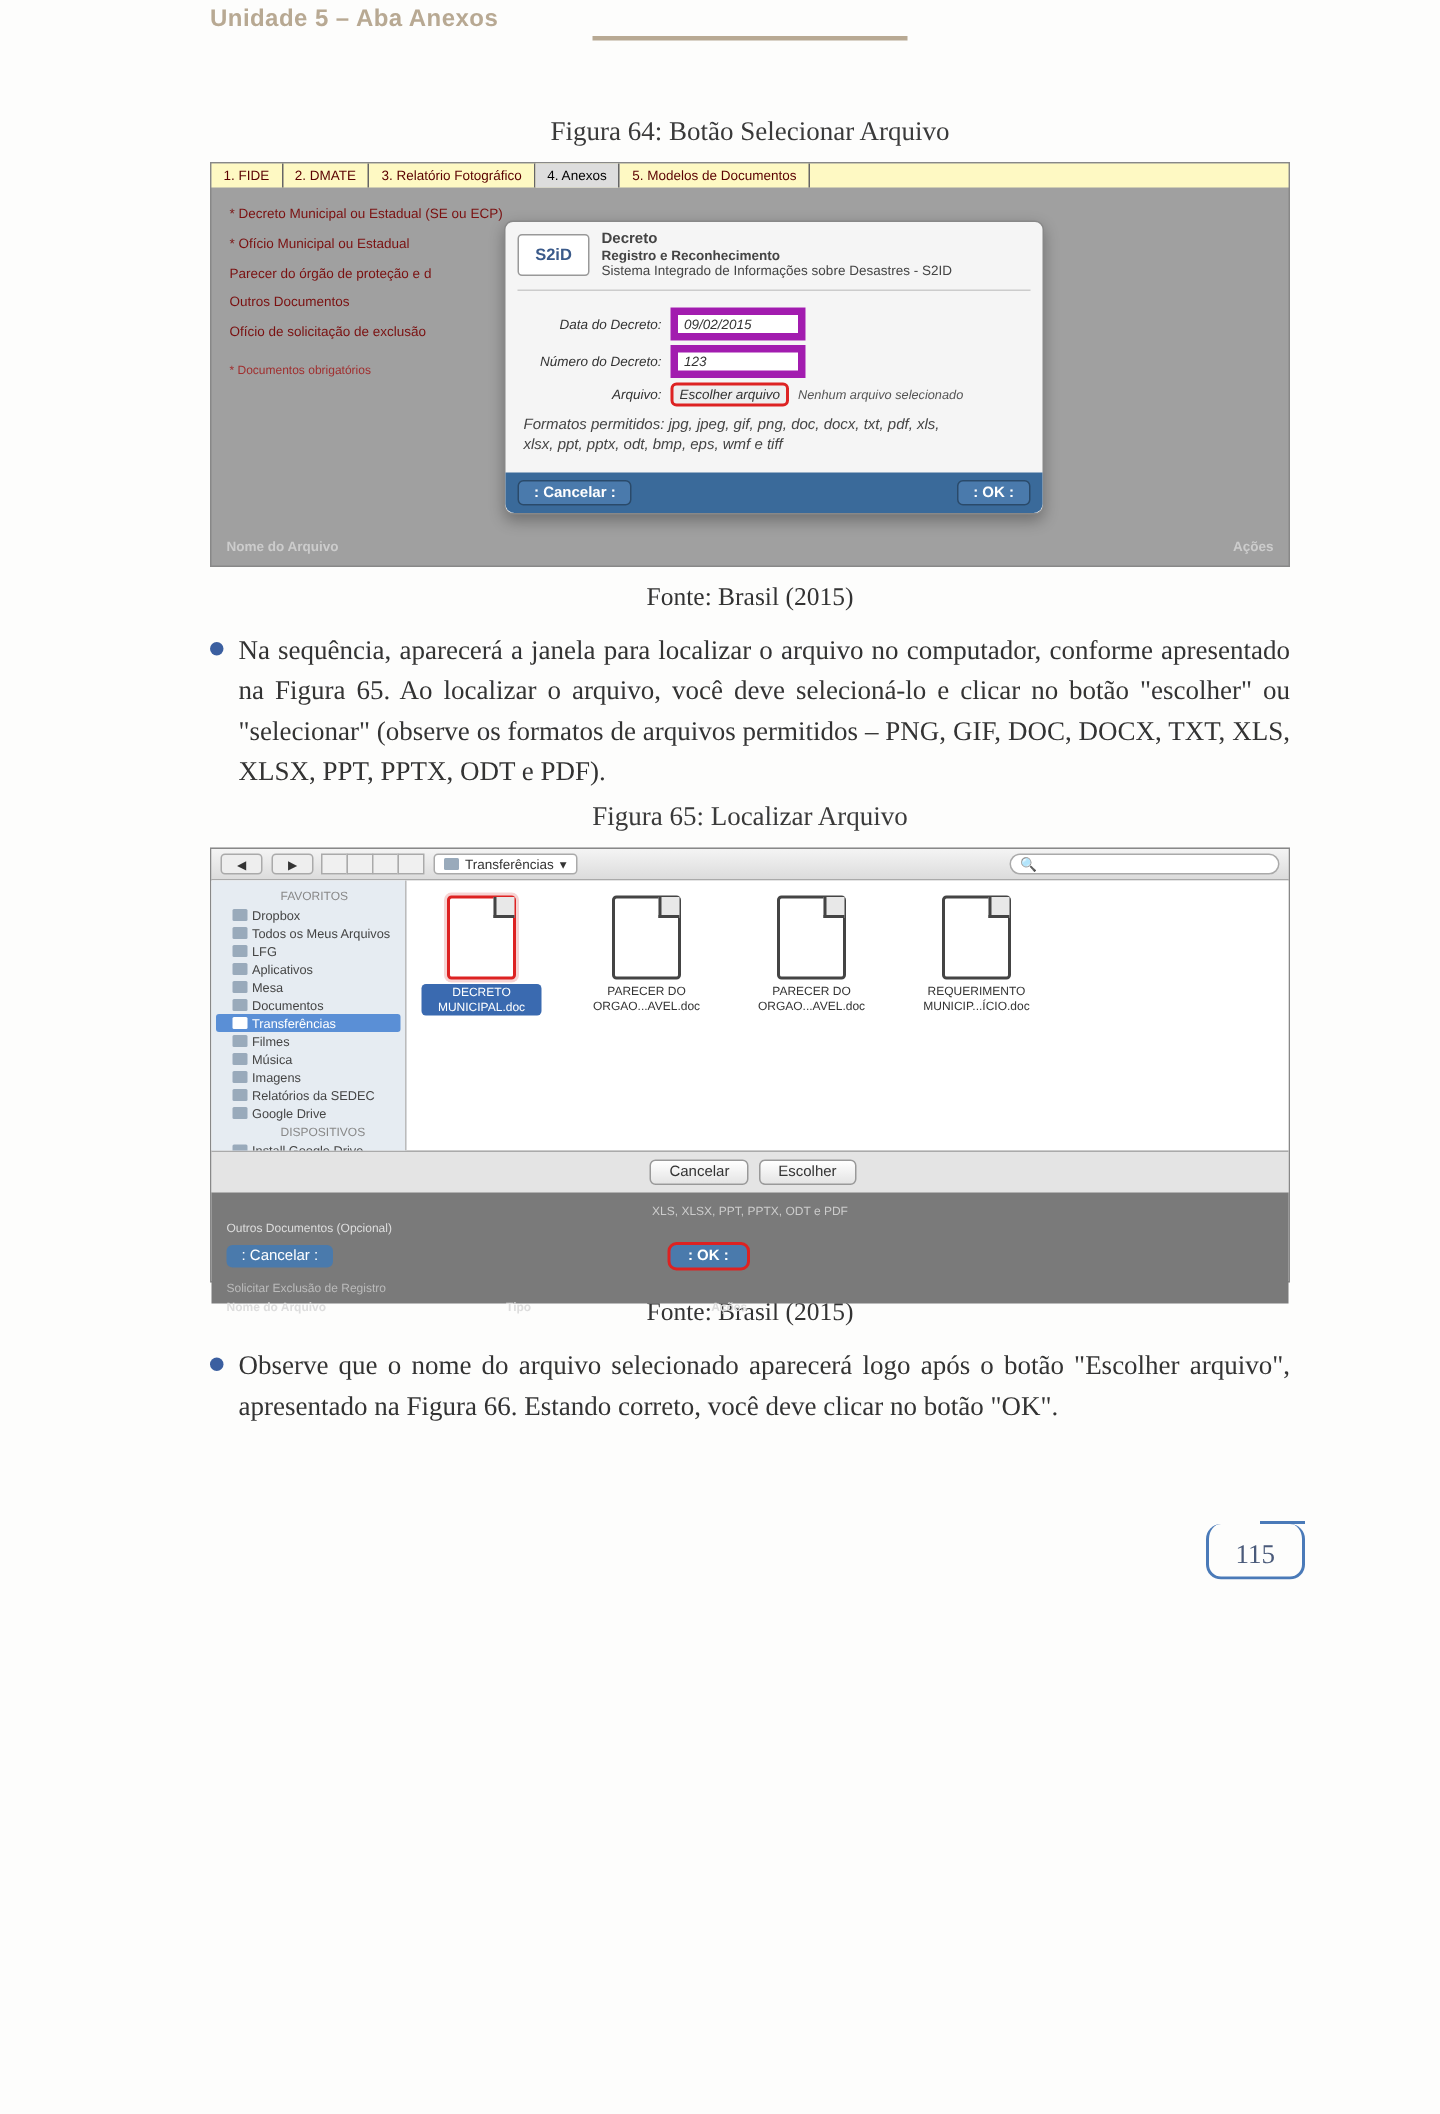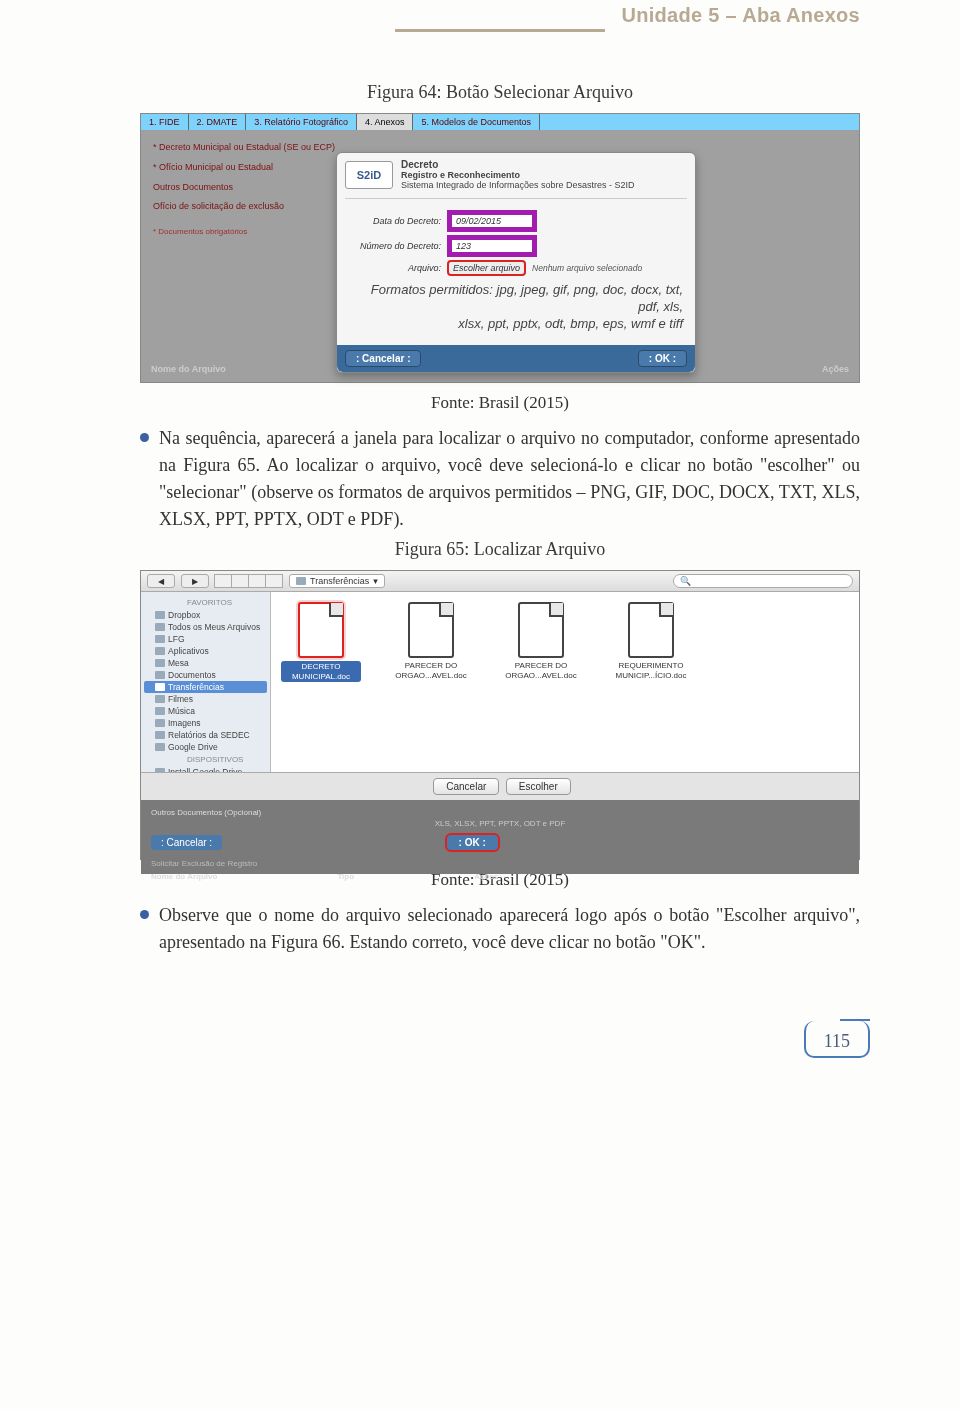--- a/index.html
+++ b/index.html
@@ -9,23 +9,23 @@
     font-family: Georgia, 'Times New Roman', serif;
     background: #fdfdfc;
     color: #333;
     width: 960px;
   }
   .page {
     padding: 0 100px 40px 140px;
     position: relative;
   }
   .header-bar {
-    text-align: right;
+    text-align: left;
     color: #b8a993;
-    font-size: 20px;
+    font-size: 16px;
     font-weight: bold;
     padding: 4px 0 0 0;
     letter-spacing: 0.3px;
     font-family: Arial, sans-serif;
   }
   .header-line {
     width: 210px;
     height: 3px;
     background: #b8a993;
     margin: 2px auto 50px auto;
@@ -37,41 +37,41 @@
     margin: 6px 0 10px 0;
   }
   .screenshot {
     width: 100%;
     border: 1px solid #888;
     font-family: Arial, Helvetica, sans-serif;
   }
 
   
   .ss1 { background: #a0a0a0; font-size: 10px; position: relative; height: 270px; }
-  .ss1 .tabrow { display:flex; background:#7dd3fc; }
+  .ss1 .tabrow { display:flex; background:#fef9c3; }
   .ss1 .tab { padding:3px 8px; color:#5a0000; font-size:9px; border-right:1px solid #666; }
   .ss1 .tab.active { background:#ddd; color:#000; }
   .ss1 .blurlist { padding: 8px 12px; color:#7a1010; font-size:9px; line-height:2.2; }
   .ss1 .dialog {
     position:absolute; left:195px; top:38px; width:360px;
     background:#f5f5f5; border:1px solid #888; border-radius:6px;
     box-shadow:0 4px 10px rgba(0,0,0,0.3);
   }
   .ss1 .dlg-head { display:flex; padding:6px 8px; gap:8px; align-items:center; }
   .ss1 .logo { width:48px; height:28px; border:1px solid #999; border-radius:3px; display:flex; align-items:center; justify-content:center; background:#fff; color:#3a5a8a; font-weight:bold; font-size:11px; }
   .ss1 .dlg-titleblock { flex:1; font-size:9px; color:#444; }
   .ss1 .dlg-titleblock .t1 { font-weight:bold; font-size:10px; }
   .ss1 .dlg-titleblock .t2 { font-weight:bold; }
   .ss1 .dlg-divider { border-top:1px solid #ccc; margin:2px 8px; }
   .ss1 .dlg-body { padding:6px 12px; font-size:9px; color:#333;font-style:italic; }
   .ss1 .fld { display:flex; align-items:center; margin:3px 0; gap:6px; }
   .ss1 .fld .lbl { width:92px; text-align:right; }
   .ss1 .fld .val { background:#fff; border:5px solid #a21caf; padding:1px 4px; min-width:90px; font-size:9px; }
   .ss1 .filebtn { border:2px solid #d22; border-radius:4px; padding:1px 4px; background:#eee; font-size:9px; }
-  .ss1 .formats { font-size:13px; text-align:right; color:#444; margin:6px 0; line-height:1.3; }
+  .ss1 .formats { font-size:10px; text-align:left; color:#444; margin:6px 0; line-height:1.3; }
   .ss1 .dlg-foot { background:#3a6a9a; padding:5px 8px; display:flex; justify-content:space-between; border-radius:0 0 6px 6px; }
   .ss1 .dlg-btn { background:#4a7aac; color:#fff; border:1px solid #2a4a6a; border-radius:4px; padding:2px 10px; font-size:10px; font-weight:bold; }
   .ss1 .footerrow { position:absolute; bottom:8px; left:10px; right:10px; display:flex; justify-content:space-between; color:#ccc; font-size:9px; font-weight:bold; }
 
   .source-note {
     text-align: center;
     font-size: 17px;
     margin: 10px 0 12px 0;
   }
   .body-text {
@@ -148,20 +148,21 @@
     <div class="tabrow">
       <div class="tab">1. FIDE</div>
       <div class="tab">2. DMATE</div>
       <div class="tab">3. Relatório Fotográfico</div>
       <div class="tab active">4. Anexos</div>
       <div class="tab">5. Modelos de Documentos</div>
     </div>
     <div class="blurlist">
       <div>* Decreto Municipal ou Estadual (SE ou ECP)</div>
       <div>* Ofício Municipal ou Estadual</div>
+      <div>Parecer do órgão de proteção e d</div>
       <div>Outros Documentos</div>
       <div>Ofício de solicitação de exclusão</div>
       <div style="color:#a03030;font-size:8px;margin-top:6px;">* Documentos obrigatórios</div>
     </div>
     <div class="footerrow">
       <span>Nome do Arquivo</span>
       <span>Ações</span>
     </div>
 
     <div class="dialog">
@@ -302,22 +303,22 @@
           <div class="fileicon"></div>
           <span class="filelabel">REQUERIMENTO MUNICIP...ÍCIO.doc</span>
         </div>
       </div>
     </div>
     <div class="dlgfooter">
       <span class="macbtn">Cancelar</span>
       <span class="macbtn">Escolher</span>
     </div>
     <div class="under">
+      <div class="row" style="text-align:center;">XLS, XLSX, PPT, PPTX, ODT e PDF</div>
       <div class="row" style="color:#ddd;">Outros Documentos (Opcional)</div>
-      <div class="row" style="text-align:center;">XLS, XLSX, PPT, PPTX, ODT e PDF</div>
       <div class="row" style="padding:3px 0;">
         <span class="cancelbtn">: Cancelar :</span>
         <span style="display:inline-block;width:210px;"></span>
         <span class="okbtn">: OK :</span>
       </div>
       <div class="row" style="color:#bbb;margin-top:4px;">Solicitar Exclusão de Registro</div>
       <div class="row" style="display:flex;gap:120px;color:#ddd;font-weight:bold;margin-top:4px;">
         <span>Nome do Arquivo</span>
         <span>Tipo</span>
         <span>Ações</span>

